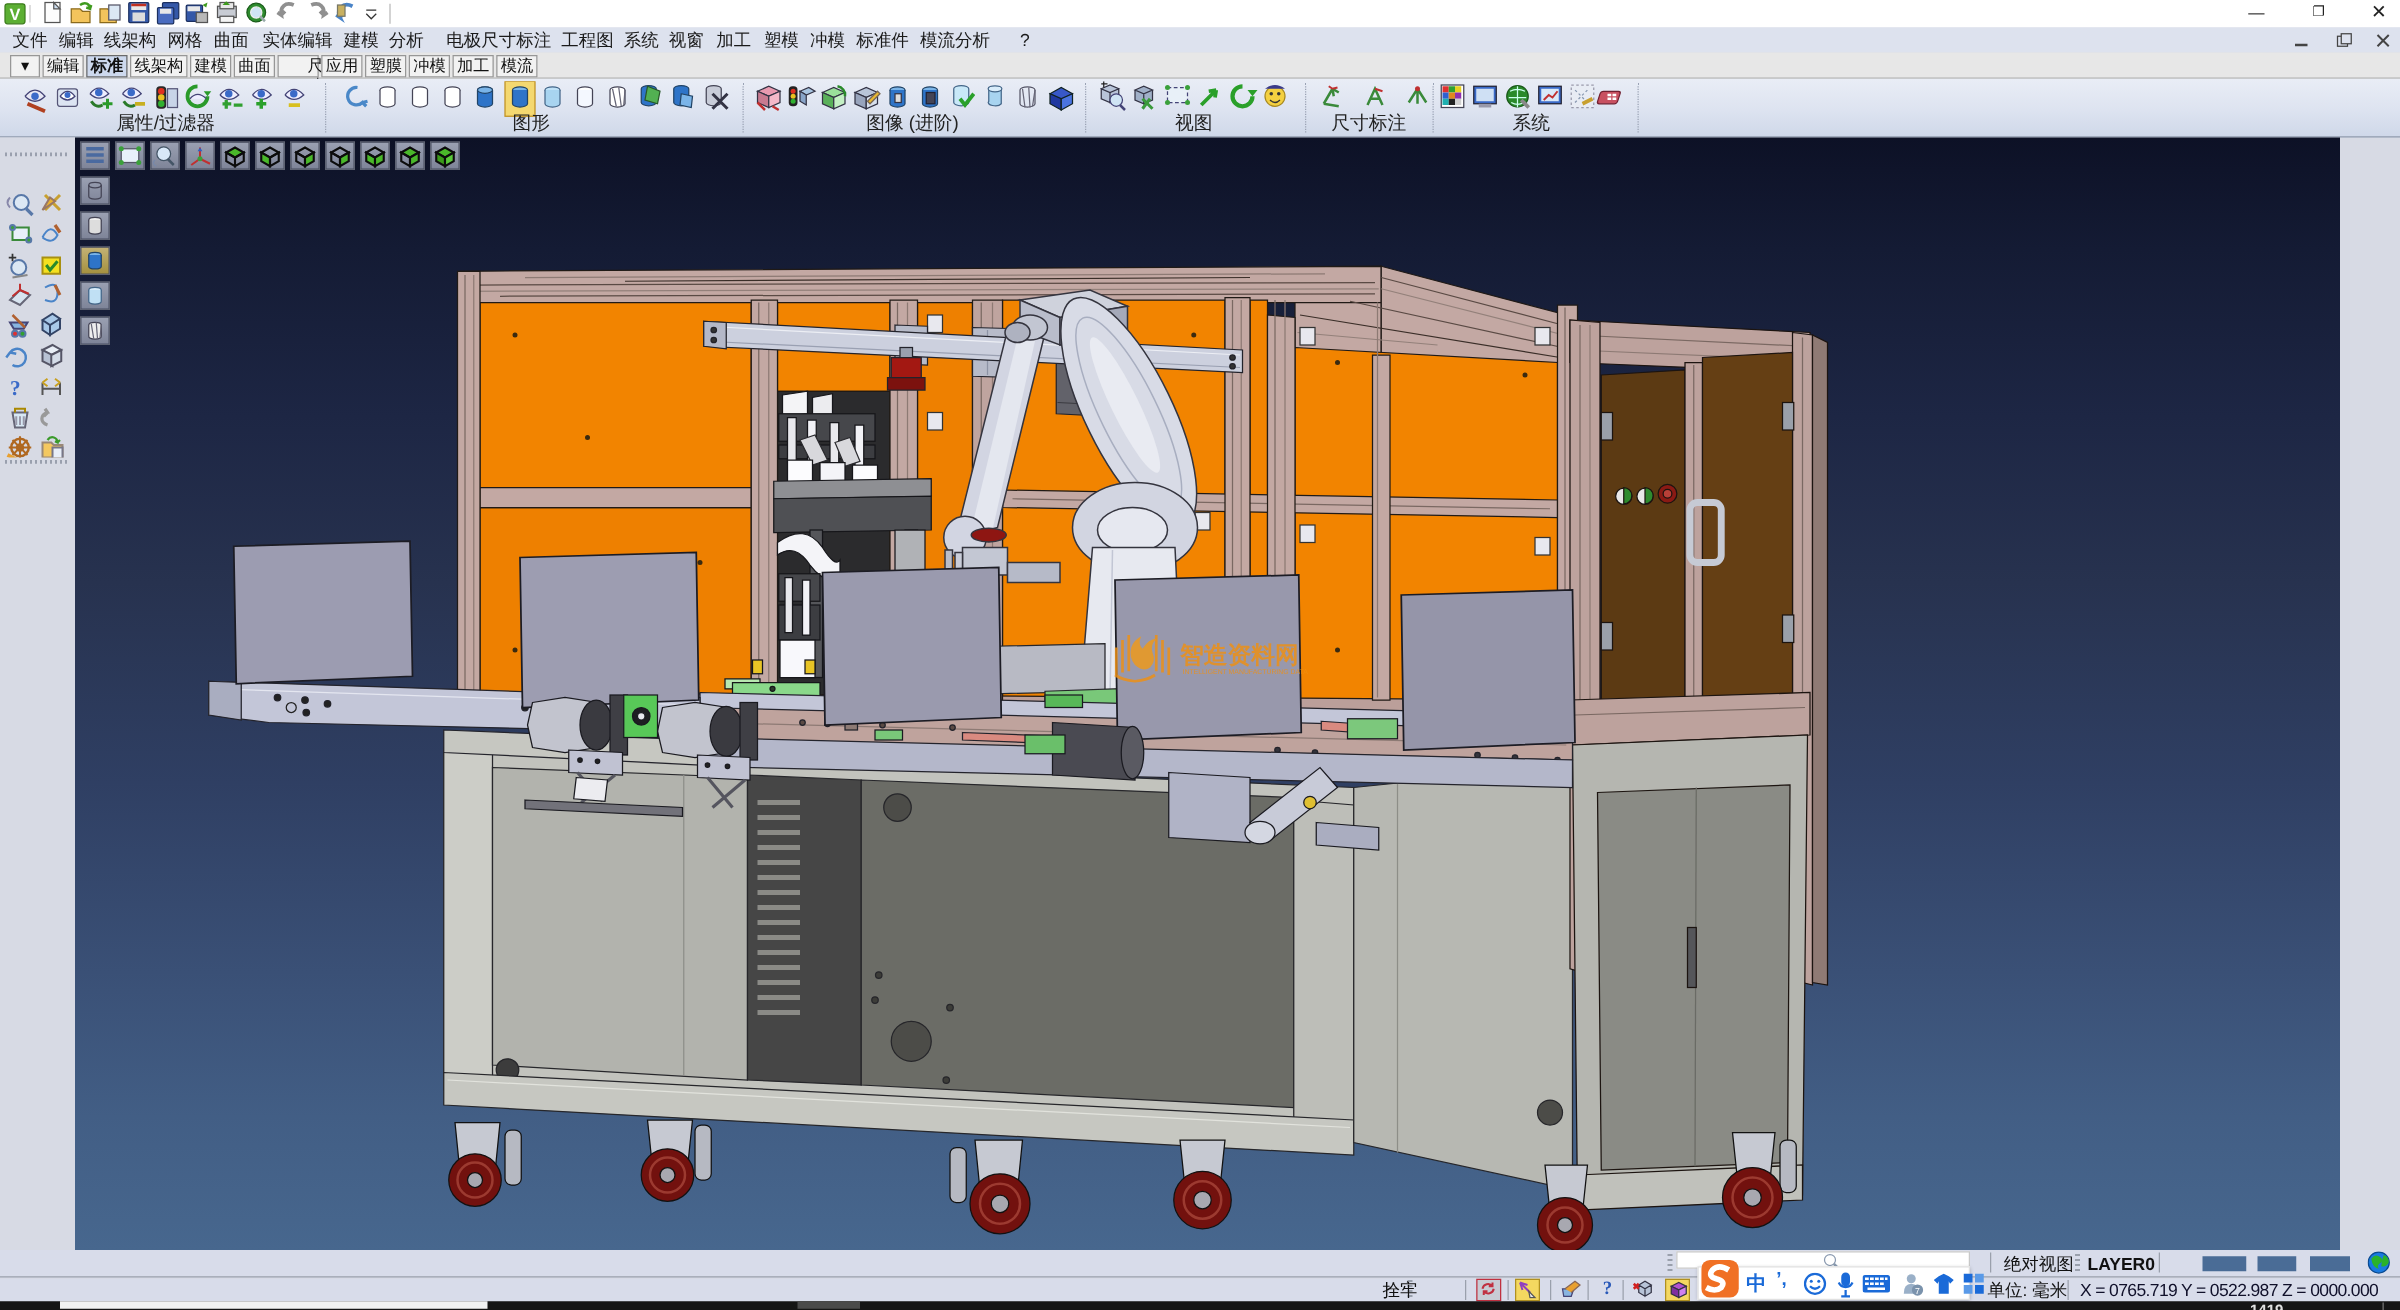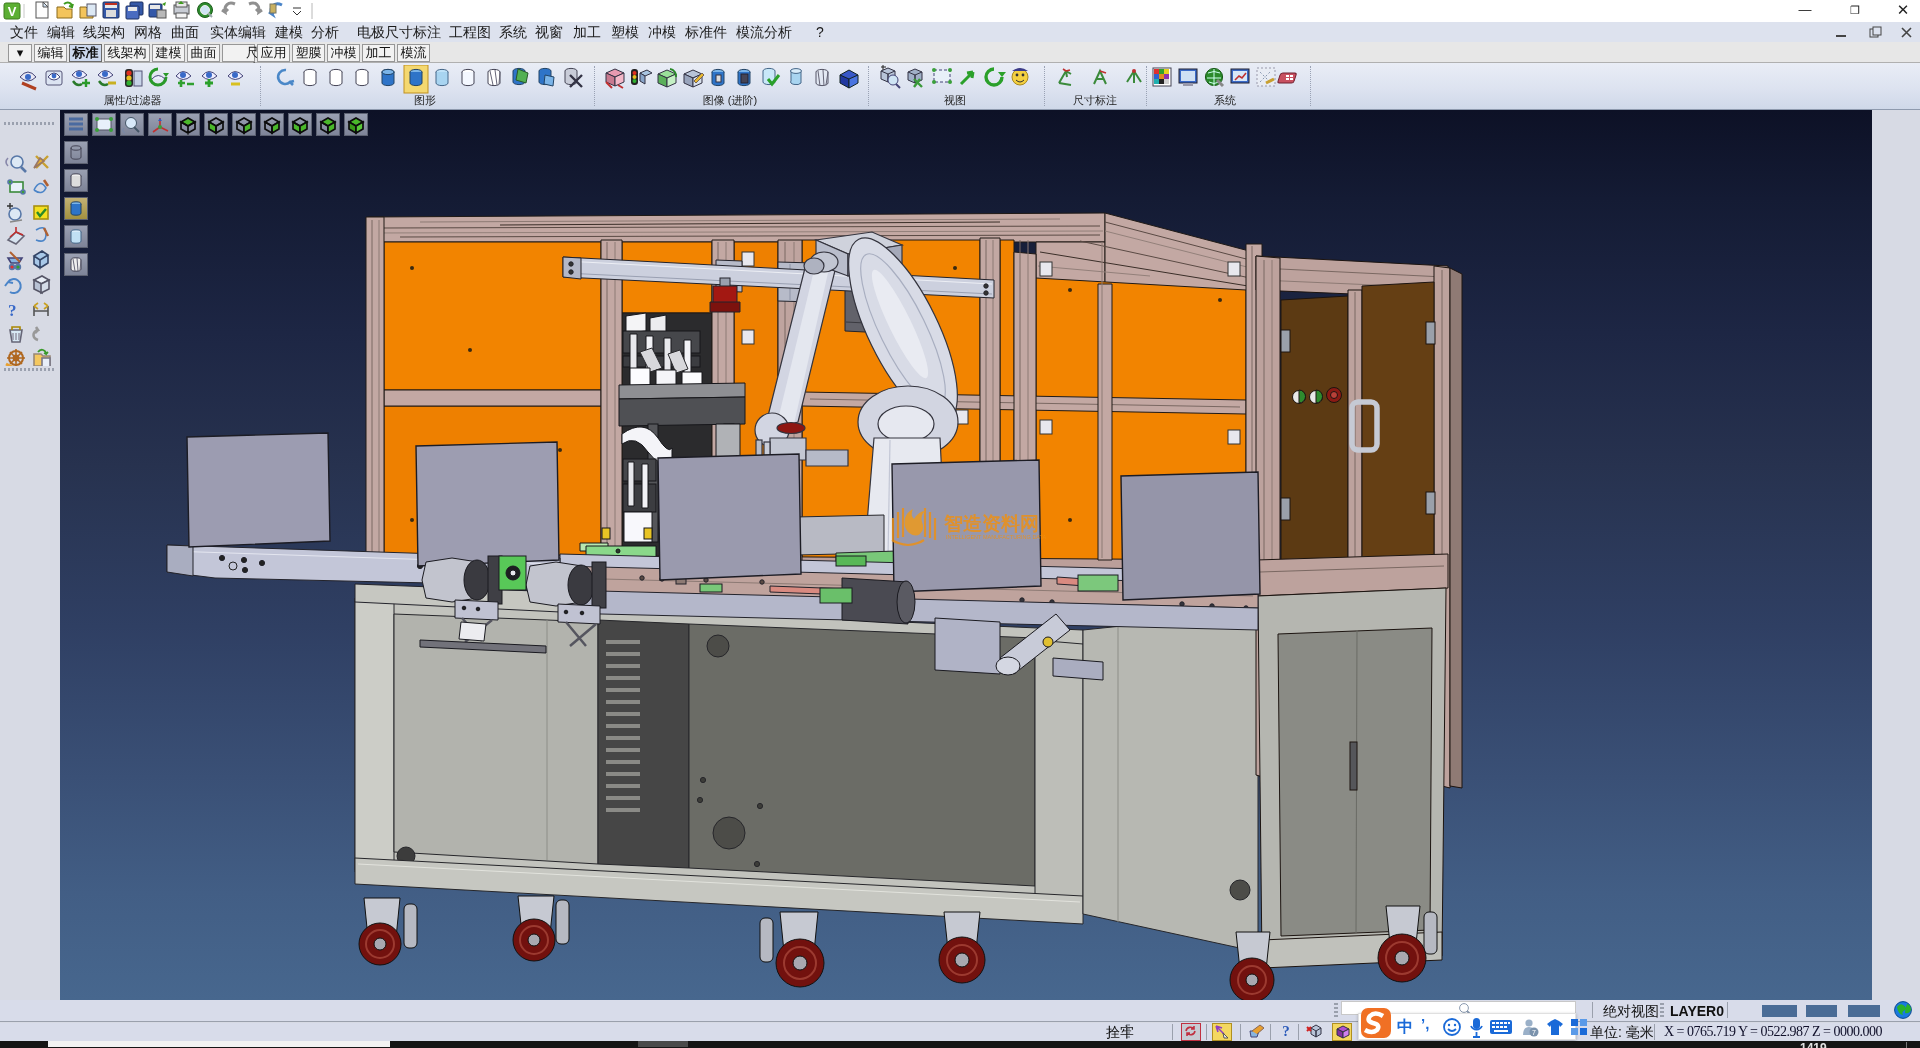--- a/index.html
+++ b/index.html
@@ -12,21 +12,21 @@
 .winbtn{position:absolute;top:0;width:46px;height:22px;color:#222;font-size:13px;text-align:center;line-height:20px;}
 
 #menubar{position:absolute;left:0;top:22px;width:1920px;height:20px;background:#dde2ee;font-size:14px;color:#1a1a1a;}
 #menubar span.m{position:absolute;top:2px;}
 
 #tabrow{position:absolute;left:0;top:42px;width:1920px;height:21px;background:#e7e7e7;border-bottom:1px solid #b0b0b0;}
 .tab{position:absolute;top:2px;height:18px;border:1px solid #979797;background:#f2f2f2;font-size:13px;color:#111;text-align:center;line-height:16px;}
 .tab.sel{background:#cdd9ee;font-weight:bold;border-color:#6a6a6a;}
 
 #ribbon{position:absolute;left:0;top:63px;width:1920px;height:47px;background:linear-gradient(180deg,#e9edf6 0%,#dde3f0 55%,#cfd8e9 100%);border-bottom:1px solid #8e9aae;}
-.rlabel{position:absolute;bottom:1px;width:100%;text-align:center;font-size:11px;color:#222;}
+.rlabel{position:absolute;bottom:1px;width:100%;text-align:center;font-size:15px;color:#222;}
 .rsep{position:absolute;top:3px;height:40px;width:1px;border-left:1px dotted #9aa2b4;}
 
 #sidebar{position:absolute;left:0;top:110px;width:60px;height:932px;background:#d7dae4;}
 .grip{position:absolute;left:4px;width:50px;height:3px;background:repeating-linear-gradient(90deg,#9aa0ae 0 2px,transparent 2px 4px);}
 
 #viewport{position:absolute;left:60px;top:110px;width:1812px;height:890px;background:linear-gradient(180deg,#0d1126 0%,#141b34 10%,#1d2644 25%,#27324f 40%,#2f3f63 58%,#3a5076 75%,#425e85 88%,#47678e 100%);overflow:hidden;}
 #machine{position:absolute;left:0;top:0;}
 .vbtn{position:absolute;width:24px;height:23px;background:linear-gradient(180deg,#9aa0b2,#7e8498);border:1px solid #5d6272;}
 .vbtn.sel{background:linear-gradient(180deg,#c3b275,#a4913f);}
 
@@ -947,21 +947,21 @@
         </svg></div>
     <div class="sicon" style="left:1475px;top:2px;"><svg width="18" height="14">
           <rect x="1" y="1" width="15" height="12" fill="#eef" stroke="#334"></rect>
           <line x1="8" y1="1" x2="8" y2="13" stroke="#334"></line>
           <line x1="1" y1="7" x2="16" y2="7" stroke="#334"></line>
         </svg></div>
     <div class="abs" style="left:1445px;top:2px;color:#111;">ES: 1.00 PS: 1.00</div>
     <div class="sep" style="left:1566px;top:1px"></div>
     <div class="abs" style="left:1590px;top:1px;">单位: 毫米</div>
     <div class="sep" style="left:1654px;top:1px"></div>
-    <div class="abs" style="left:1664px;top:1px;font-size:14px;letter-spacing:-0.5px;color:#10102a;font-family:Liberation Serif, serif;">X = 0765.719 Y = 0522.987 Z = 0000.000</div>
+    <div class="abs" style="left:1664px;top:1px;font-size:14px;letter-spacing:-0.5px;color:#10102a;">X = 0765.719 Y = 0522.987 Z = 0000.000</div>
   </div>
   <div id="ime">
     <svg class="abs" style="left:2px;top:-10px" width="32" height="36">
         <rect x="0" y="4" width="30" height="30" rx="7" fill="#f07024"></rect>
         <path d="M22 12 q-8 -5 -13 0 q-4 5 3 7 q8 2 4 7 q-5 4 -12 0" stroke="#fff" stroke-width="4.5" fill="none"></path>
       </svg>
     <div class="abs" style="left:38px;top:3px;color:#1a6ad8;font-weight:bold;font-size:16px;">中</div>
     <div class="abs" style="left:62px;top:1px;color:#1a6ad8;font-weight:bold;font-size:15px;">’,</div>
     <svg class="abs" style="left:84px;top:4px" width="20" height="20">
         <circle cx="9" cy="9" r="8" fill="none" stroke="#1a6ad8" stroke-width="1.8"></circle>

